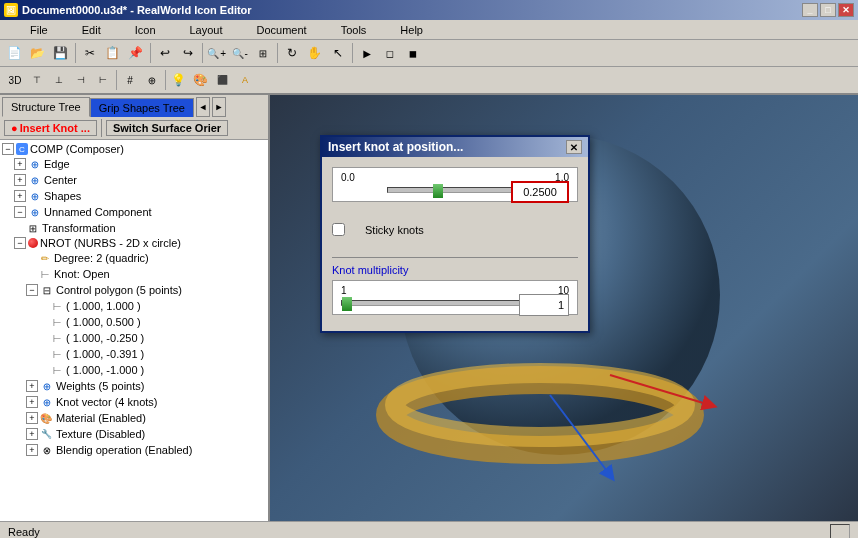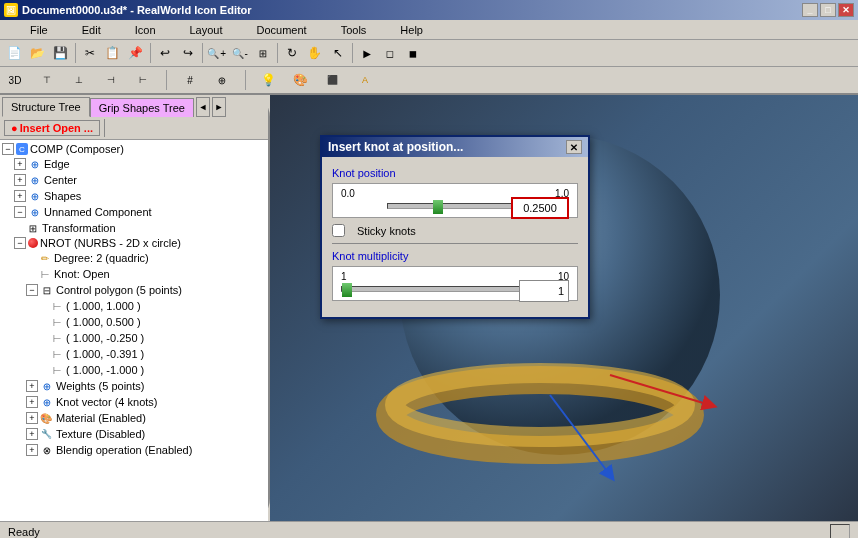--- a/index.html
+++ b/index.html
@@ -55,54 +55,53 @@
     }
     .tb-sep { width: 1px; height: 20px; background: #999; margin: 0 2px; }
 
     
     .toolbar2 {
       background: #d4d0c8;
       border-bottom: 2px solid #888;
       padding: 2px 4px;
       display: flex;
       align-items: center;
-      gap: 10px;
+      gap: 0;
     }
 
     
     .main-area {
       display: flex;
       height: calc(538px - 20px - 20px - 26px - 26px - 20px);
     }
 
     
     .left-panel {
       width: 270px;
       background: #d4d0c8;
       border-right: 2px solid #888;
       display: flex;
       flex-direction: column;
-      border-radius: 22px;
     }
 
     
     .tab-bar {
       display: flex;
       align-items: flex-end;
       background: #d4d0c8;
       padding: 2px 2px 0;
       gap: 0;
       position: relative;
     }
     .tab {
       padding: 3px 8px;
       font-size: 11px;
       border: 1px solid #888;
       border-bottom: none;
-      background: #f0abfc;
+      background: #1d4ed8;
       cursor: pointer;
       position: relative;
     }
     .tab.active {
       background: #d4d0c8;
       border-bottom: 1px solid #d4d0c8;
       z-index: 1;
       font-weight: normal;
     }
     .tab-nav-btn {
@@ -240,22 +239,22 @@
       height: 20px;
       border: 2px solid #cc0000;
       font-size: 11px;
       text-align: center;
       background: white;
       padding: 1px 2px;
     }
     .checkbox-row {
       display: flex;
       align-items: center;
-      gap: 12px;
-      margin: 6px 0;
+      gap: 20px;
+      margin: 21px 0;
     }
     .dialog-divider {
       height: 1px;
       background: #888;
       margin: 6px 0;
     }
     .mult-labels {
       display: flex;
       justify-content: space-between;
       font-size: 10px;
@@ -370,23 +369,26 @@
     <div class="tab-bar">
       <div class="tab active">Structure Tree</div>
       <div class="tab">Grip Shapes Tree</div>
       <div class="tab-nav-btn">◄</div>
       <div class="tab-nav-btn">►</div>
     </div>
 
     <div class="tree-toolbar">
       <div class="tree-tb-btn">
         <span style="color:red;">●</span>
-        <span>Insert Open ...</span>
+        <span>Insert Knot ...</span>
       </div>
       <div class="tree-tb-sep"></div>
+      <div class="tree-tb-btn" style="color:black; max-width:140px;">
+        <span>Switch Surface Orier</span>
+      </div>
     </div>
 
     <div class="tree-area">
 
       <div class="tree-node">
         <div class="tree-toggle">−</div>
         <div class="tree-icon icon-tree-comp">C</div>
         <span class="tree-label">COMP (Composer)</span>
       </div>
 
@@ -581,21 +583,20 @@
       <div class="dialog-overlay">
         <div class="dialog">
 
           <div class="dialog-title">
             <span>Insert knot at position...</span>
             <div class="dialog-close">✕</div>
           </div>
 
           <div class="dialog-body">
 
-            <div class="dialog-section-label">Knot position</div>
 
             <div style="position:relative; background:white; border:1px solid #999; padding:4px 8px; margin-bottom:6px;">
               <div class="slider-labels">
                 <span>0.0</span>
                 <span>1.0</span>
               </div>
               <div style="position:relative;padding-left:46px;">
                 <div class="slider-track">
                   <div class="slider-thumb"></div>
                 </div>

